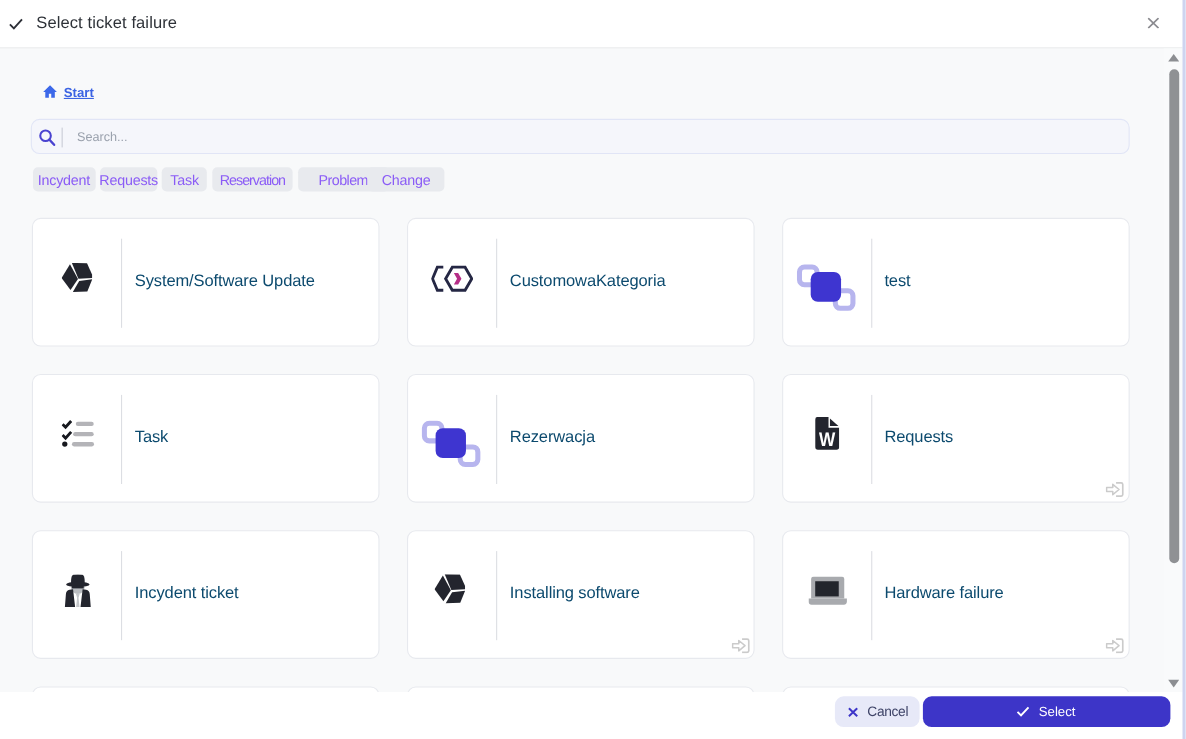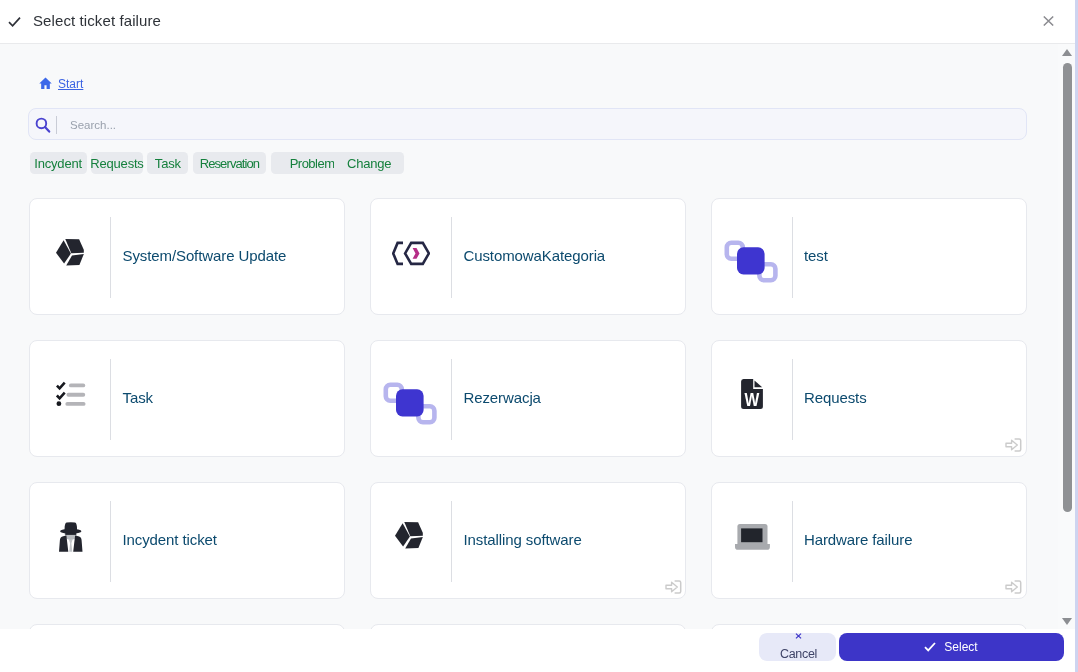--- a/index.html
+++ b/index.html
@@ -5,34 +5,34 @@
   html,body{margin:0;padding:0;}
   body{width:1078px;height:672px;position:relative;overflow:hidden;
        font-family:"Liberation Sans",sans-serif;background:#fff;}
   .abs{position:absolute;}
   
   #header{left:0;top:0;width:1075px;height:43px;background:#fff;}
   #title{left:33px;top:12px;font-size:15px;color:#2e3238;letter-spacing:0.1px;line-height:17px;}
   #hdrline{left:0;top:43px;width:1075px;height:1px;background:#e9eaec;}
   
   #content{left:0;top:44px;width:1075px;height:585px;background:#f8f9fa;}
-  #crumb{left:58px;top:76.5px;font-size:12px;color:#3b63e3;text-decoration:underline;}
+  #crumb{left:58px;top:76.5px;font-size:12px;color:#3b63e3;text-decoration:underline;font-weight:bold;}
   #search{left:28px;top:108.2px;width:999px;height:31.8px;box-sizing:border-box;background:#f5f6fb;
           border:1px solid #e1e5f6;border-radius:8px;}
   #vline{left:56px;top:116px;width:1px;height:18px;background:#c9ccd6;}
   #ph{left:70px;top:119px;font-size:11.5px;color:#9aa1ad;}
-  .chip{top:152px;height:22px;background:#e8eaee;border-radius:4.5px;color:#15803d;
+  .chip{top:152px;height:22px;background:#e8eaee;border-radius:4.5px;color:#8b5cf6;
         font-size:13px;display:flex;align-items:center;justify-content:center;letter-spacing:-0.2px;}
   .card{width:316px;height:117px;background:#fff;border:1px solid #e7e9ee;border-radius:8px;box-sizing:border-box;}
   .cdiv{width:1px;height:81px;background:#dcdee3;}
   .clink{font-size:15px;color:#0c4a6e;letter-spacing:-0.1px;white-space:nowrap;}
   
   #footer{left:0;top:629px;width:1075px;height:43px;background:#fff;}
   #cancel{left:759px;top:633px;width:77px;height:28px;background:#e7e9f8;border-radius:8px;
-          color:#3f4468;font-size:12.5px;letter-spacing:-0.3px;display:flex;align-items:center;justify-content:center;gap:8px;padding-left:2px;box-sizing:border-box;flex-direction:column;}
+          color:#3f4468;font-size:12.5px;letter-spacing:-0.3px;display:flex;align-items:center;justify-content:center;gap:8px;padding-left:2px;box-sizing:border-box;}
   #select{left:838.5px;top:633px;width:225px;height:28px;background:#3d35c8;border-radius:8px;
           color:#fff;font-size:12px;display:flex;align-items:center;justify-content:center;gap:8px;}
   
   #sbtrack{left:1058px;top:44px;width:17px;height:585px;background:#f9fafb;}
   #sbthumb{left:1063px;top:63px;width:9px;height:449px;background:#8f9194;border-radius:4.5px;}
   .tri-up{width:0;height:0;border-left:5px solid transparent;border-right:5px solid transparent;
           border-bottom:7px solid #8c8e92;}
   .tri-dn{width:0;height:0;border-left:5px solid transparent;border-right:5px solid transparent;
           border-top:7px solid #8c8e92;}
   #strip{left:1075px;top:0;width:3px;height:672px;background:#ced4f0;}

